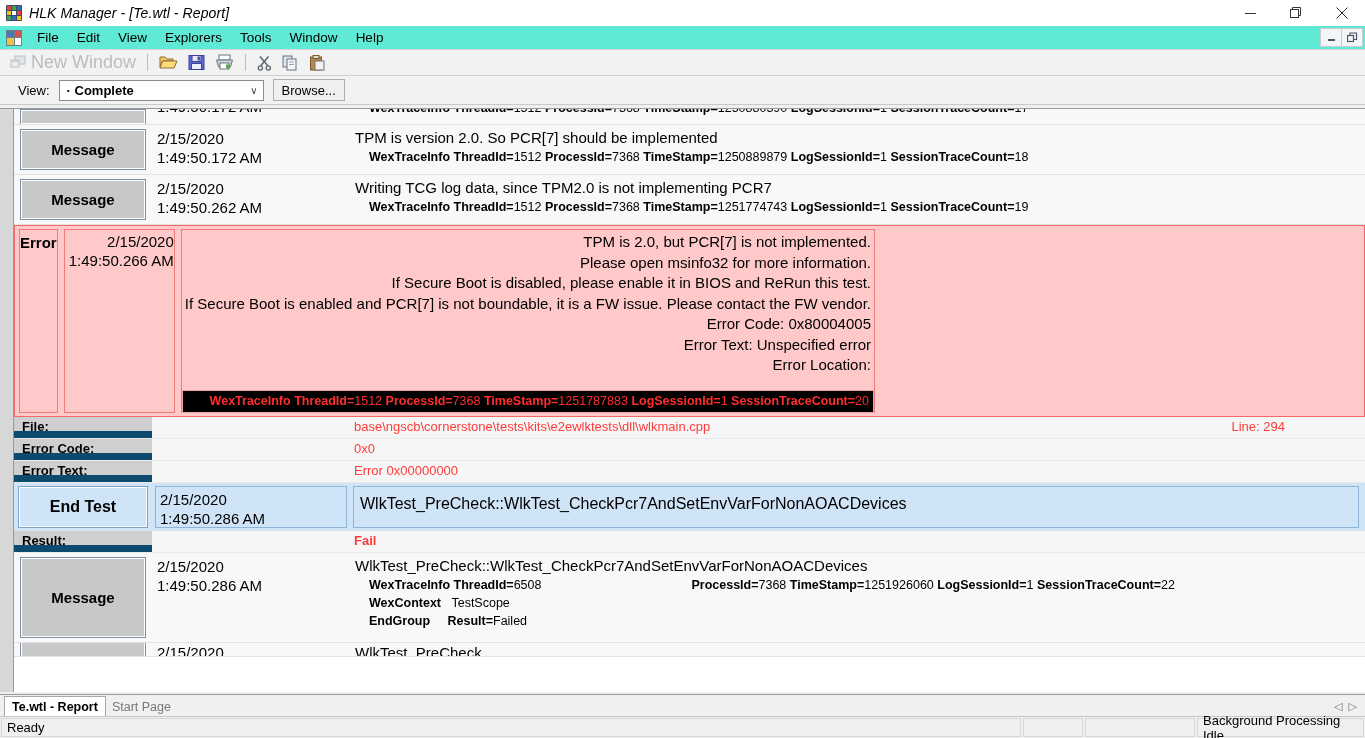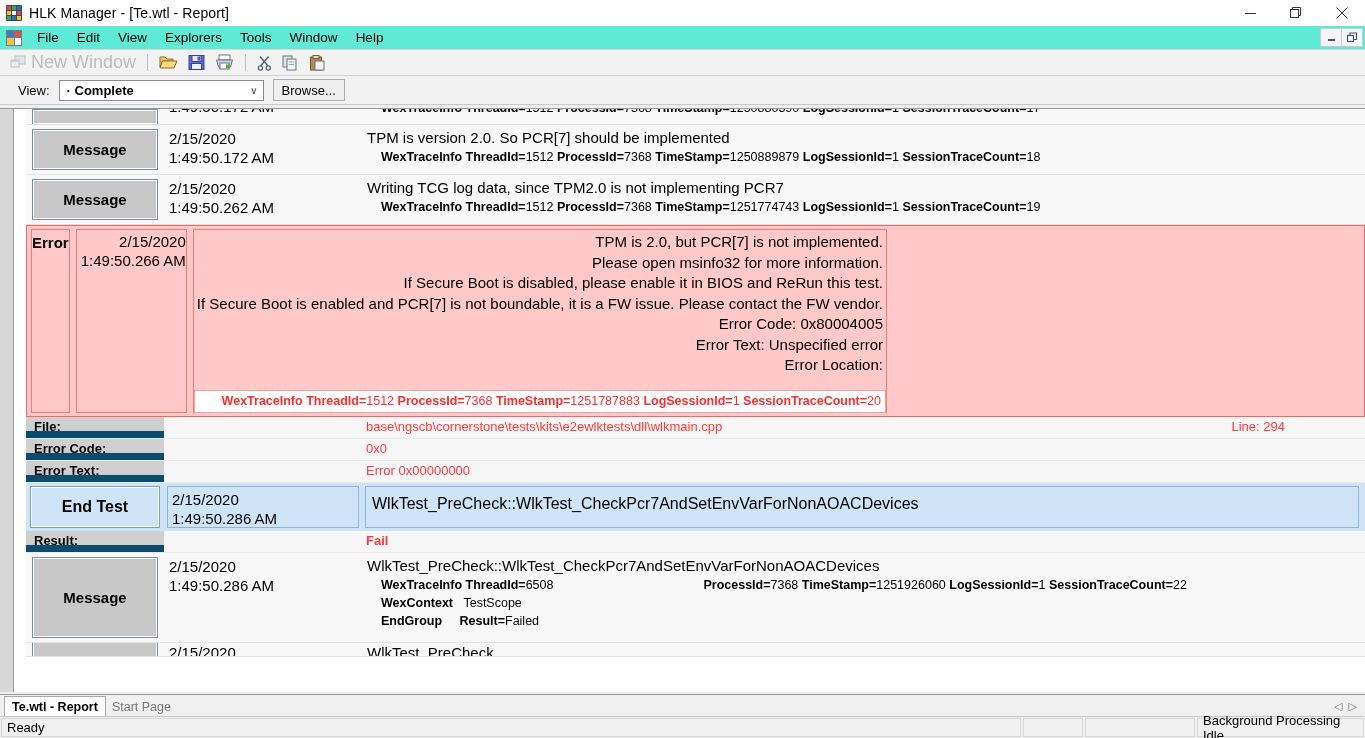--- a/index.html
+++ b/index.html
@@ -13,20 +13,21 @@
     color: #000;
   }
   #app { position: relative; width: 1365px; height: 738px; background:#f0f0f0; }
 
   
   .titlebar {
     height: 26px; background: #ffffff;
     display: flex; align-items: center;
     padding-left: 6px;
     position: relative;
+    font-style: italic;
   }
   .app-icon {
     width: 16px; height: 16px; margin-right: 7px;
     display: grid; grid-template-columns: 1fr 1fr 1fr; grid-template-rows: 1fr 1fr 1fr;
     gap: 1px; background: #3a4a66; padding: 1px; border-radius: 1px;
     flex: 0 0 auto;
   }
   .app-icon i { display:block; }
   .title-text { font-size: 14px; color: #000; letter-spacing: .1px; }
   .wincontrols { position: absolute; right: 0; top: 0; height: 26px; display: flex; }
@@ -89,21 +90,21 @@
   
   .report-wrap {
     position: absolute; left: 0; right: 0; top: 108px; bottom: 46px;
     background: #ffffff; overflow: hidden;
     border-top: 1px solid #9a9a9a;
   }
   .gutter {
     position: absolute; left: 0; top: 0; bottom: 0; width: 14px;
     background: #d7d7d7; border-right: 1px solid #9a9a9a;
   }
-  .rows { position: absolute; left: 26px; right: 0; top: 0; }
+  .rows { position: absolute; left: 14px; right: 0; top: 0; }
 
   .row { display: flex; align-items: stretch; width: 100%; }
   .row .cell-label {
     width: 138px; flex: 0 0 138px; padding: 4px 6px;
     display: flex; align-items: center; justify-content: center;
   }
   .row .cell-date {
     width: 198px; flex: 0 0 198px; padding: 4px 6px 4px 5px;
     font-size: 15px; line-height: 19px;
   }
@@ -140,21 +141,21 @@
     border: 1px solid #ef7c7c; background: #ffc9c9; height: 100%; width: 100%;
     display:flex; align-items:flex-start; justify-content:center;
     font-weight: bold; font-size: 15px; padding-top: 4px;
   }
   .err-date-box {
     border: 1px solid #ef7c7c; background: #ffc9c9; height:100%; width:100%;
     font-size: 15px; line-height: 19px; padding: 2px 0 0 4px;
   }
   .err-lines { font-size: 15px; line-height: 20.5px; padding: 2px 3px 0 3px; }
   .err-trace {
-    margin-top: 14px; background: #ffffff; border: 1px solid #f3a0a0;
+    margin-top: 14px; background: #000000; border: 1px solid #f3a0a0;
     color: #ff2d2d; font-size: 12.5px; line-height: 19px; font-weight: bold;
     padding: 1px 4px; white-space: nowrap;
   }
   .err-trace .v { font-weight: normal; }
 
   
   .field-row { display:flex; align-items:stretch; height: 22px; border-bottom: 1px solid #eaeaea; }
   .field-row .f-label {
     width: 138px; flex: 0 0 138px; background: #cfcfcf; border-bottom: 7px solid #0c4a6e;
     font-weight: bold; font-size: 13px; padding: 2px 0 0 8px;

